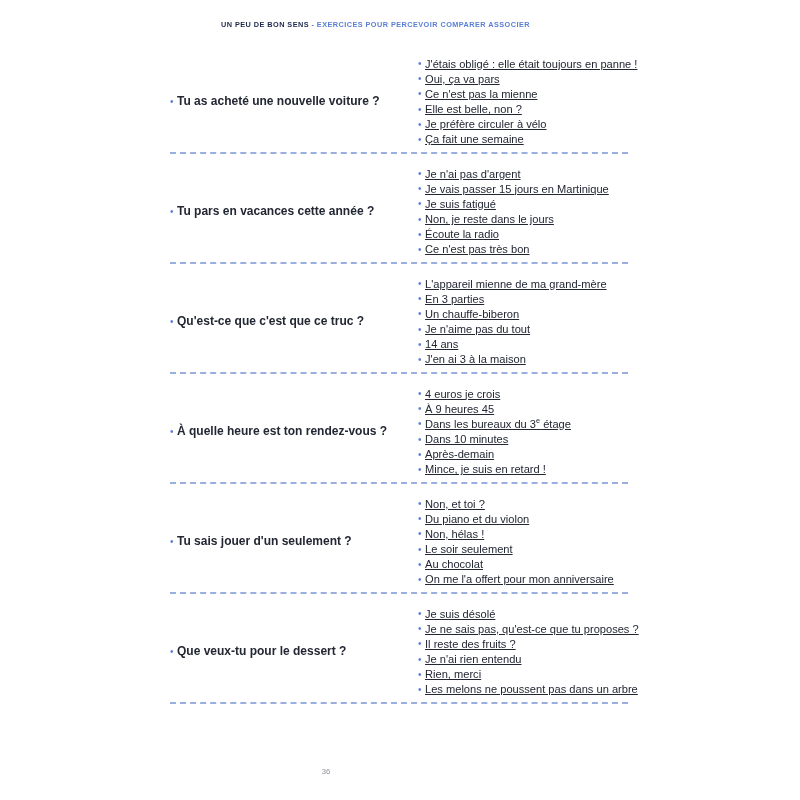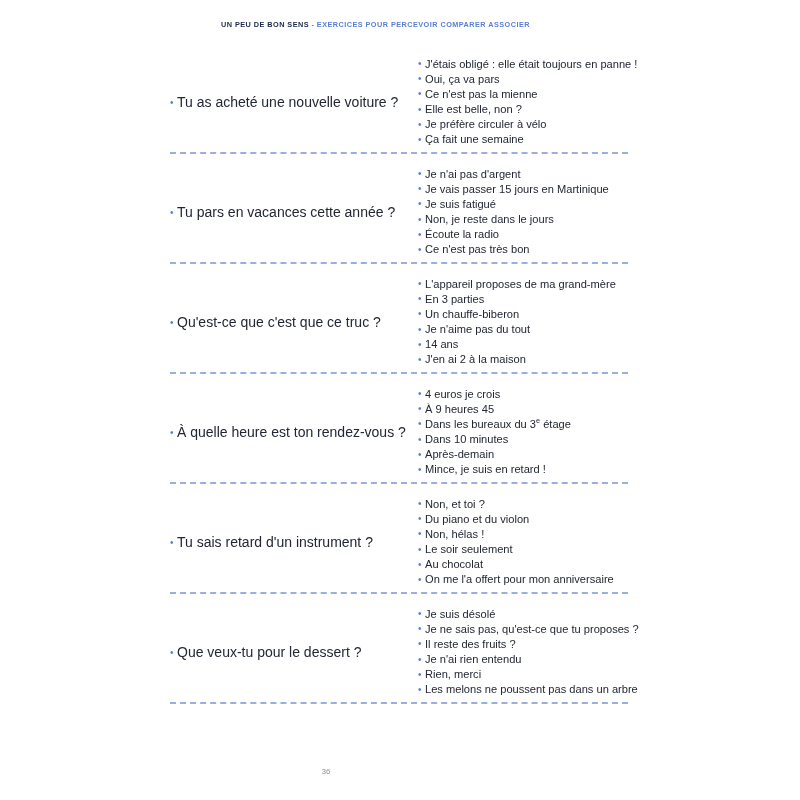--- a/index.html
+++ b/index.html
@@ -94,35 +94,37 @@
     font-size: 10px;
     line-height: 1;
     flex: 0 0 auto;
     margin-right: 3.5px;
     position: relative;
     top: -0.5px;
   }
 
   .q-text {
     color: #222733;
-    font-size: 14px;
+    font-size: 12px;
     line-height: 1.15;
     white-space: nowrap;
+    font-weight: bold;
   }
 
   .answers-col .bullet-line {
     margin-bottom: 2.1px;
   }
   .answers-col .bullet-line:last-child { margin-bottom: 0; }
 
   .a-text {
     color: #222733;
     font-size: 11.1px;
     line-height: 1.18;
     white-space: nowrap;
+    text-decoration: underline;
   }
   .a-text sup {
     font-size: 0.66em;
     vertical-align: super;
     line-height: 0;
   }
 
   
   .separator {
     position: absolute;
@@ -232,41 +234,41 @@
         <div class="block-inner">
           <div class="question-col">
             <div class="bullet-line">
               <span class="bullet">•</span>
               <span class="q-text">Qu'est-ce que c'est que ce truc ?</span>
             </div>
           </div>
           <div class="answers-col">
             <div class="bullet-line">
               <span class="bullet">•</span>
-              <span class="a-text">L'appareil proposes de ma grand-mère</span>
+              <span class="a-text">L'appareil mienne de ma grand-mère</span>
             </div>
             <div class="bullet-line">
               <span class="bullet">•</span>
               <span class="a-text">En 3 parties</span>
             </div>
             <div class="bullet-line">
               <span class="bullet">•</span>
               <span class="a-text">Un chauffe-biberon</span>
             </div>
             <div class="bullet-line">
               <span class="bullet">•</span>
               <span class="a-text">Je n'aime pas du tout</span>
             </div>
             <div class="bullet-line">
               <span class="bullet">•</span>
               <span class="a-text">14 ans</span>
             </div>
             <div class="bullet-line">
               <span class="bullet">•</span>
-              <span class="a-text">J'en ai 2 à la maison</span>
+              <span class="a-text">J'en ai 3 à la maison</span>
             </div>
           </div>
         </div>
         <div class="separator" style="top: 97px;"></div>
       </div>
       <div class="block">
         <div class="block-inner">
           <div class="question-col">
             <div class="bullet-line">
               <span class="bullet">•</span>
@@ -300,21 +302,21 @@
             </div>
           </div>
         </div>
         <div class="separator" style="top: 97px;"></div>
       </div>
       <div class="block">
         <div class="block-inner">
           <div class="question-col">
             <div class="bullet-line">
               <span class="bullet">•</span>
-              <span class="q-text">Tu sais retard d'un instrument ?</span>
+              <span class="q-text">Tu sais jouer d'un seulement ?</span>
             </div>
           </div>
           <div class="answers-col">
             <div class="bullet-line">
               <span class="bullet">•</span>
               <span class="a-text">Non, et toi ?</span>
             </div>
             <div class="bullet-line">
               <span class="bullet">•</span>
               <span class="a-text">Du piano et du violon</span>

